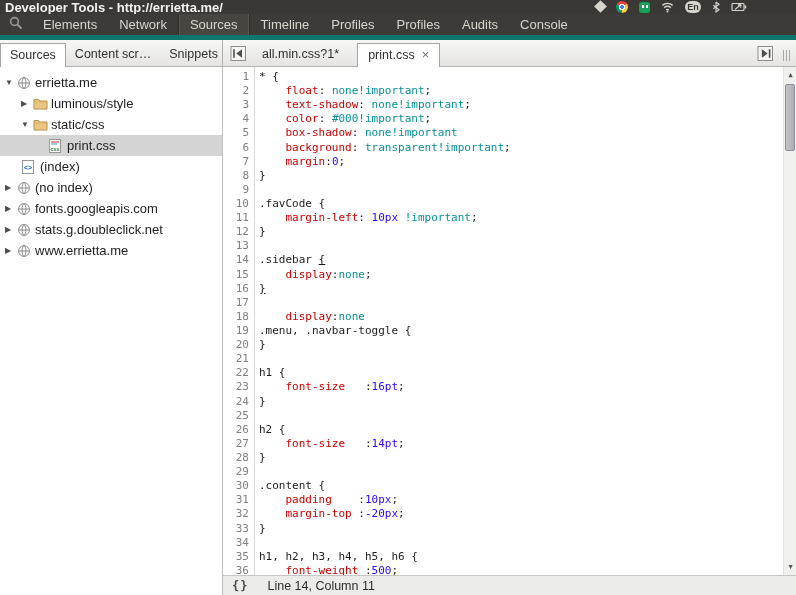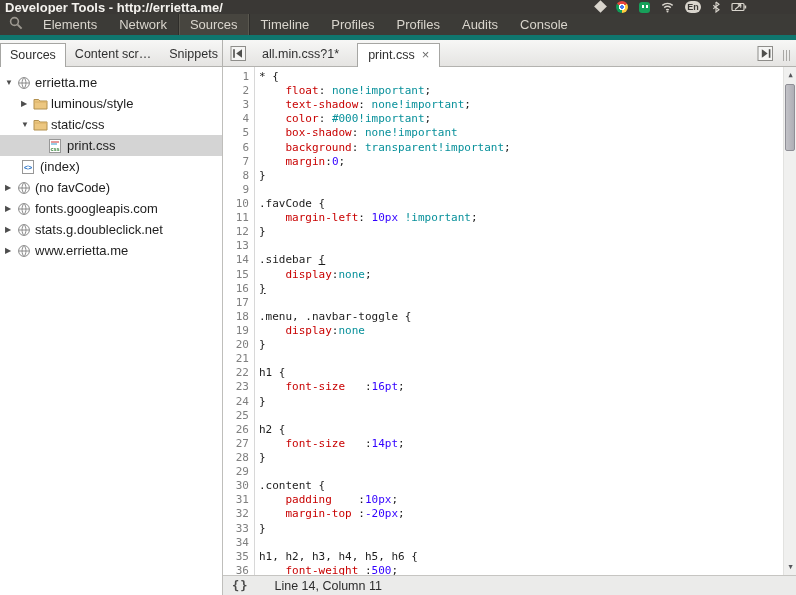--- a/index.html
+++ b/index.html
@@ -80,21 +80,21 @@
               text-align:center; line-height:12px; }
   .sb-up { top:2px; } .sb-down { bottom:2px; }
   .sb-thumb { position:absolute; left:1px; width:10px; top:17px; height:67px;
               background:linear-gradient(90deg,#c3c3c8,#aeaeb5); border:1px solid #8f8f96; border-radius:2px; }
 
   
   .statusbar { height:20px; background:#ebebea; border-top:1px solid #c6c5c2;
                display:flex; align-items:center; padding-left:9px; flex:none; }
   .pp-btn { font-family:"DejaVu Sans Mono", monospace; font-weight:bold; font-size:12px;
             color:#4a4a4a; letter-spacing:1px; }
-  .pos { margin-left:26px; font-size:12.5px; color:#2d2d2d; }
+  .pos { margin-left:19px; font-size:12.5px; color:#2d2d2d; }
 </style>
 </head>
 <body>
 
 <div class="top-panel">
   <div class="panel-title">Developer Tools - http://errietta.me/</div>
   <div class="tray">
     <span class="diamond"></span>
     <span class="chrome"></span>
     <span class="hangout"></span>
@@ -235,21 +235,21 @@
       <span class="tlabel">(index)</span>
     </div>
     <div class="tree-row" style="padding-left:5px">
       <span class="arrow">▶</span>
       <span class="ticon">
         <svg width="14" height="14" viewBox="0 0 14 14">
             <circle cx="7" cy="7" r="5.4" fill="#fdfdfd" stroke="#8c8c8c"></circle>
             <path d="M1.6 7 H12.4 M7 1.6 C9.6 4 9.6 10 7 12.4 M7 1.6 C4.4 4 4.4 10 7 12.4" stroke="#8c8c8c" fill="none"></path>
           </svg>
       </span>
-      <span class="tlabel">(no favCode)</span>
+      <span class="tlabel">(no index)</span>
     </div>
     <div class="tree-row" style="padding-left:5px">
       <span class="arrow">▶</span>
       <span class="ticon">
         <svg width="14" height="14" viewBox="0 0 14 14">
             <circle cx="7" cy="7" r="5.4" fill="#fdfdfd" stroke="#8c8c8c"></circle>
             <path d="M1.6 7 H12.4 M7 1.6 C9.6 4 9.6 10 7 12.4 M7 1.6 C4.4 4 4.4 10 7 12.4" stroke="#8c8c8c" fill="none"></path>
           </svg>
       </span>
       <span class="tlabel">fonts.googleapis.com</span>
@@ -327,22 +327,22 @@
           <div class="cl"><span class="p">}</span></div>
           <div class="cl"></div>
           <div class="cl"><span class="p">.favCode {</span></div>
           <div class="cl"><span class="p">    </span><span class="k">margin-left</span><span class="p">: </span><span class="n">10px</span><span class="p"> </span><span class="a">!important</span><span class="p">;</span></div>
           <div class="cl"><span class="p">}</span></div>
           <div class="cl"></div>
           <div class="cl"><span class="p">.sidebar </span><span class="m">{</span></div>
           <div class="cl"><span class="p">    </span><span class="k">display</span><span class="p">:</span><span class="a">none</span><span class="p">;</span></div>
           <div class="cl"><span class="m">}</span></div>
           <div class="cl"></div>
+          <div class="cl"><span class="p">    </span><span class="k">display</span><span class="p">:</span><span class="a">none</span></div>
           <div class="cl"><span class="p">.menu, .navbar-toggle {</span></div>
-          <div class="cl"><span class="p">    </span><span class="k">display</span><span class="p">:</span><span class="a">none</span></div>
           <div class="cl"><span class="p">}</span></div>
           <div class="cl"></div>
           <div class="cl"><span class="p">h1 {</span></div>
           <div class="cl"><span class="p">    </span><span class="k">font-size</span><span class="p">   :</span><span class="n">16pt</span><span class="p">;</span></div>
           <div class="cl"><span class="p">}</span></div>
           <div class="cl"></div>
           <div class="cl"><span class="p">h2 {</span></div>
           <div class="cl"><span class="p">    </span><span class="k">font-size</span><span class="p">   :</span><span class="n">14pt</span><span class="p">;</span></div>
           <div class="cl"><span class="p">}</span></div>
           <div class="cl"></div>

